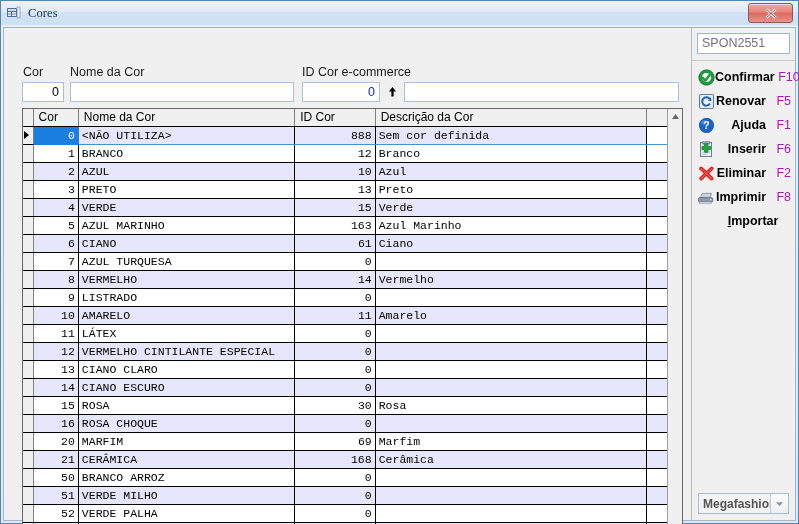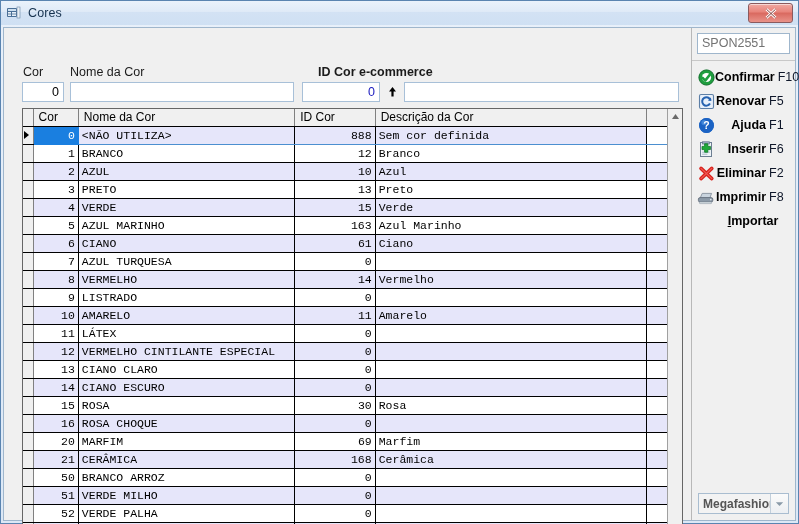--- a/index.html
+++ b/index.html
@@ -39,20 +39,21 @@
     width: 16px; height: 16px;
     margin-right: 6px;
     position: relative;
     flex: 0 0 16px;
   }
   #title-text {
     font-size: 12.5px;
     color: #16324f;
     letter-spacing: .1px;
     flex: 1 1 auto;
+    font-family: Liberation Serif, serif;
   }
   #close-btn {
     width: 43px; height: 18px;
     margin-right: 2px;
     border: 1px solid #8a5a5e;
     border-radius: 3px;
     background: linear-gradient(to bottom, #f0a9a2 0%, #e8837a 45%, #d9695f 50%, #e99289 100%);
     box-shadow: inset 0 1px 0 rgba(255,255,255,.55);
     display: flex; align-items: center; justify-content: center;
     cursor: pointer;
@@ -100,21 +101,21 @@
     line-height: 18px;
     outline: none;
   }
   .txtbox.num { text-align: right; }
   #f-cor      { left: 18px;  top: 54px;  width: 42px;  }
   #f-nome     { left: 66px;  top: 54px;  width: 224px; }
   #f-idcor    { left: 298px; top: 54px;  width: 78px;  color:#2020c0; }
   #f-extra    { left: 400px; top: 54px;  width: 275px; }
   #l-cor      { left: 19px;  top: 37px; }
   #l-nome     { left: 66px;  top: 37px; }
-  #l-idcor    { left: 314px; top: 37px; font-weight: bold; }
+  #l-idcor    { left: 298px; top: 37px; }
   #spin-up {
     position: absolute;
     left: 381px; top: 56px;
     width: 14px; height: 16px;
     display: flex; align-items: center; justify-content: center;
     cursor: pointer;
   }
 
   
   #grid-wrap {
@@ -281,22 +282,23 @@
     text-align: right;
     font-size: 12.5px;
     color: #000;
     padding-right: 3px;
     white-space: nowrap;
     font-weight: bold;
   }
   .sb-key {
     flex: 0 0 auto;
     font-size: 12.5px;
-    color: #0f172a;
+    color: #a21caf;
     min-width: 22px;
+    text-align: right;
     white-space: nowrap;
   }
   .sb-item.nokey .sb-label { text-align: center; padding-right: 0; }
   .accel { text-decoration: underline; }
 
   #sidebar-spacer { flex: 1 1 auto; }
   #combo {
     margin: 0 6px 6px 6px;
     height: 21px;
     border: 1px solid #a9bdd0;

